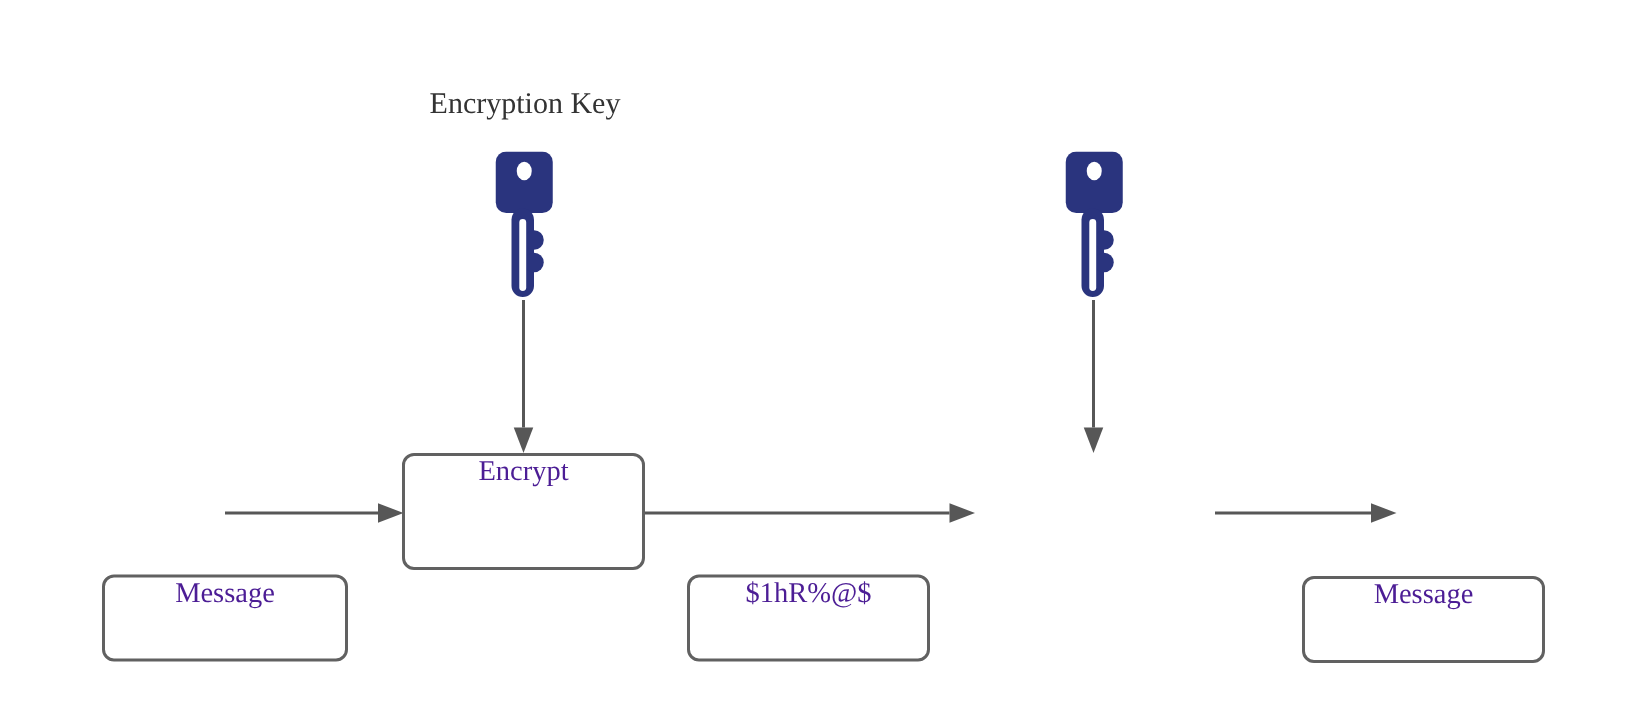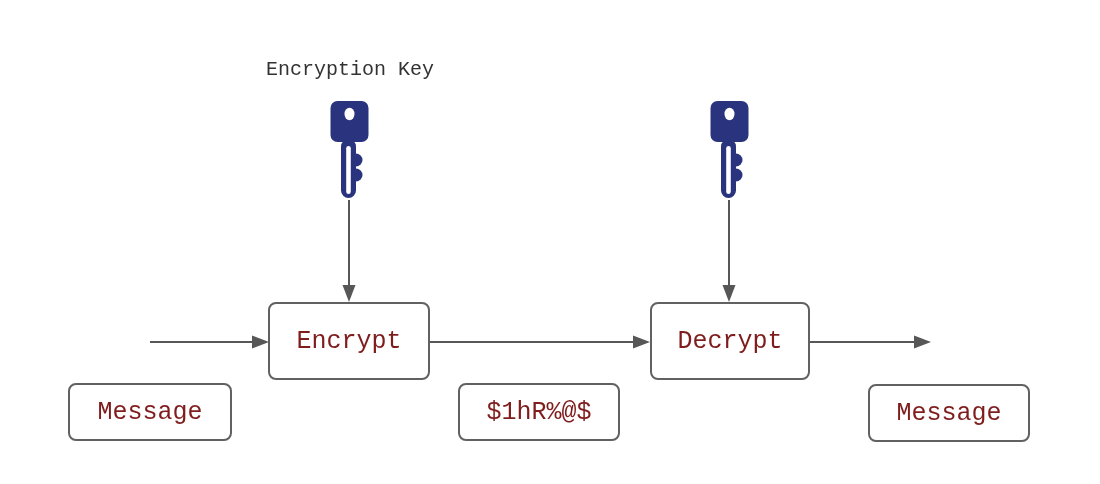--- a/index.html
+++ b/index.html
@@ -1,21 +1,21 @@
 <!DOCTYPE html>
 <html><head>
 <meta charset="utf-8">
 <style>
   html, body { margin: 0; padding: 0; background: #ffffff; }
   .canvas {
     position: relative;
     width: 1100px;
     height: 459px;
     background: #ffffff;
-    font-family: Liberation Mono, monospace;
+    font-family: Liberation Serif, serif;
     overflow: hidden;
   }
   .overlay {
     position: absolute;
     left: 0; top: 0;
     width: 1100px; height: 484px;
     pointer-events: none;
   }
   .key-title {
     position: absolute;
@@ -35,24 +35,23 @@
   }
   .key-icon-wrap.left  { left: 330px; }
   .key-icon-wrap.right { left: 710px; }
   .box {
     position: absolute;
     box-sizing: border-box;
     background: #ffffff;
     border: 2.5px solid #616161;
     border-radius: 8px;
     display: flex;
-    align-items: center;
     justify-content: center;
-    font-size: 25px;
-    color: #7f1d1d;
+    font-size: 19px;
+    color: #4c1d95;
     white-space: nowrap;
   }
   .box-encrypt     { left: 268px; top: 302px; width: 162px; height: 78px; }
   .box-decrypt     { left: 650px; top: 302px; width: 160px; height: 78px; }
   .box-message-in  { left: 68px;  top: 383px; width: 164px; height: 58px; }
   .box-cipher      { left: 458px; top: 383px; width: 162px; height: 58px; }
   .box-message-out { left: 868px; top: 384px; width: 162px; height: 58px; }
   .arrow-line { stroke-width: 2px; }
 </style>
 </head>
@@ -101,23 +100,20 @@
         <circle cx="26" cy="74" r="6.5"></circle>
       </g>
       <ellipse cx="19.5" cy="13" rx="5" ry="6.2" fill="#ffffff"></ellipse>
       <rect x="16.2" y="45" width="4.6" height="48" rx="2.3" fill="#ffffff"></rect>
     </svg>
   </div>
 
   <div class="box box-encrypt">
     <span>Encrypt</span>
   </div>
-  <div class="box box-decrypt">
-    <span>Decrypt</span>
-  </div>
 
   <div class="box box-message-in">
     <span>Message</span>
   </div>
   <div class="box box-cipher">
     <span>$1hR%@$</span>
   </div>
   <div class="box box-message-out">
     <span>Message</span>
   </div>

